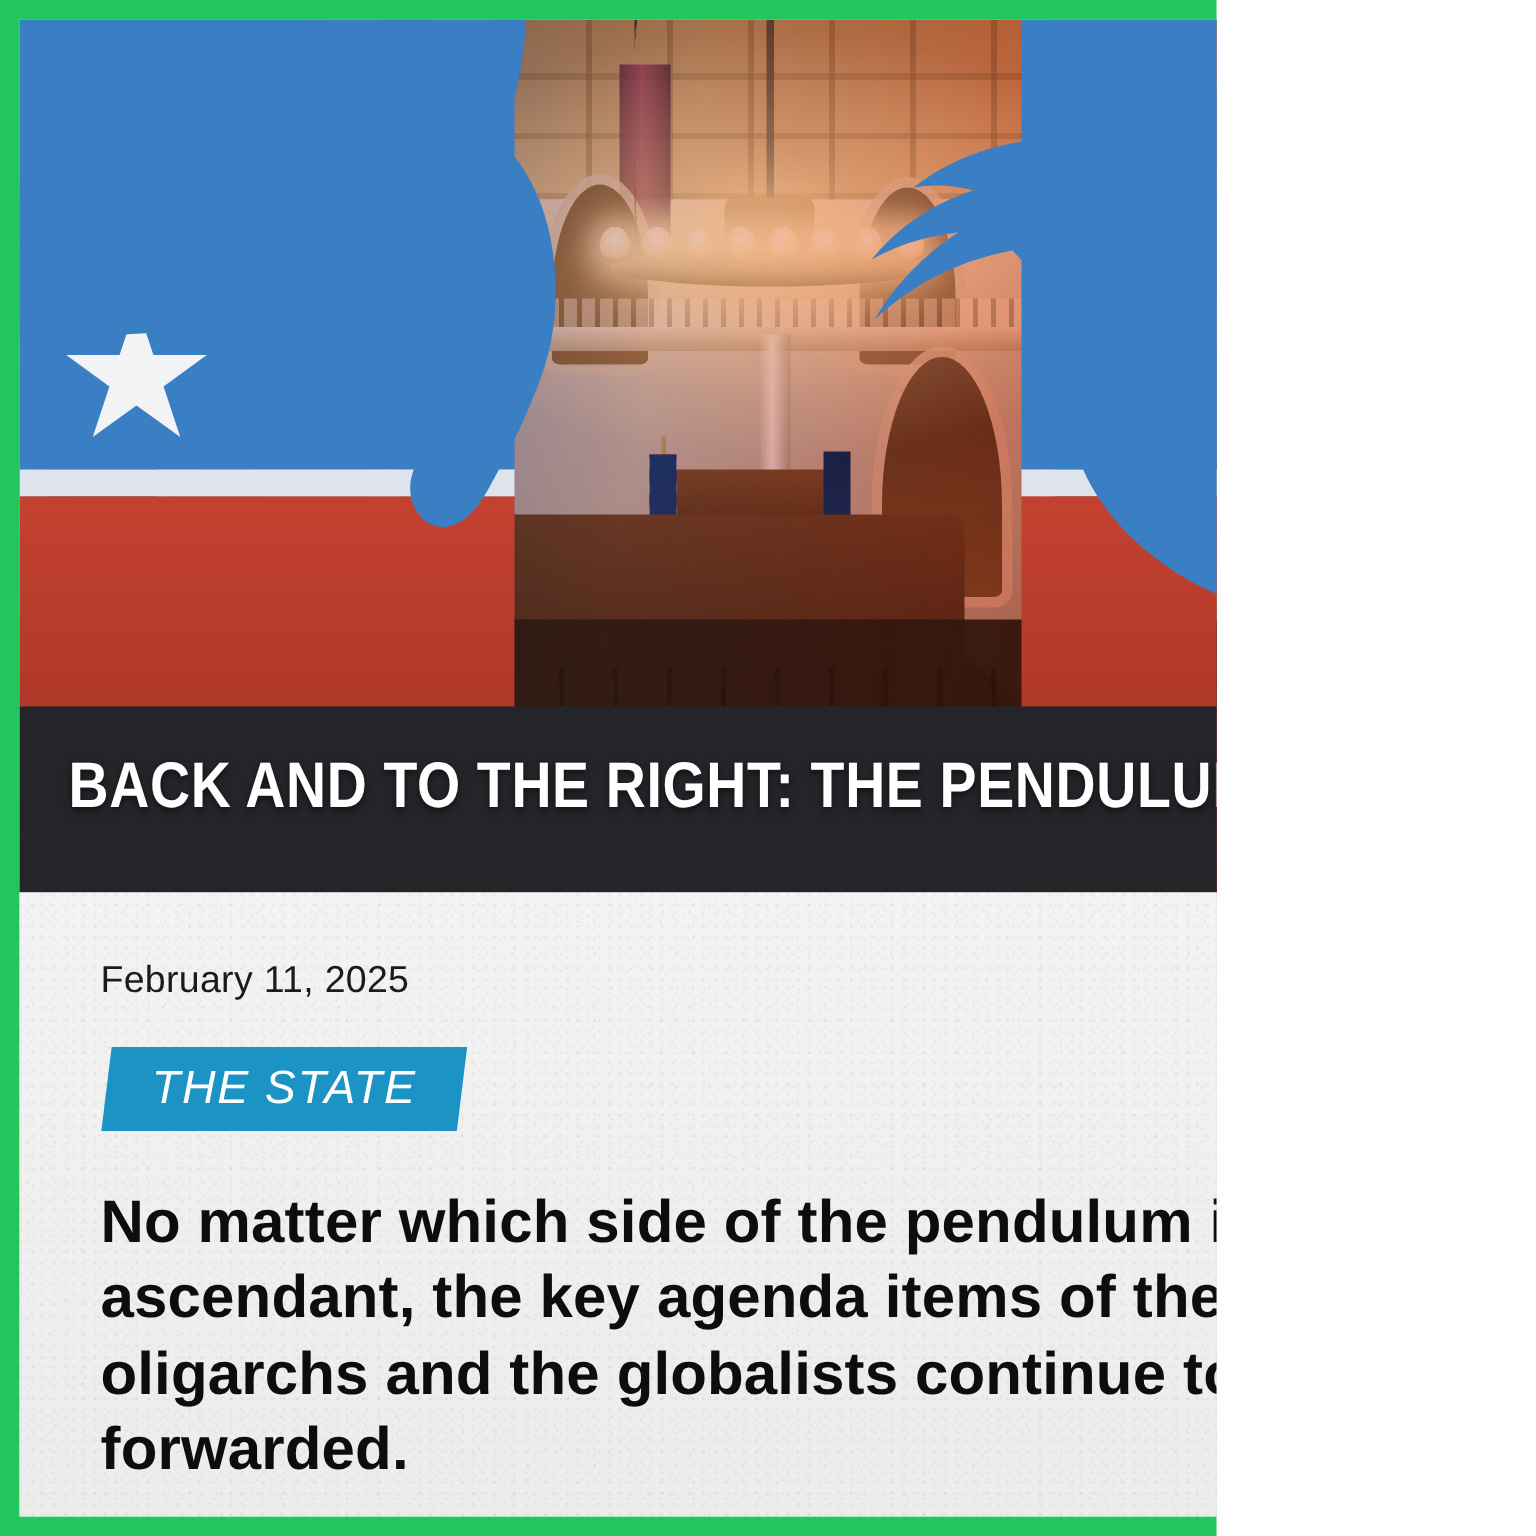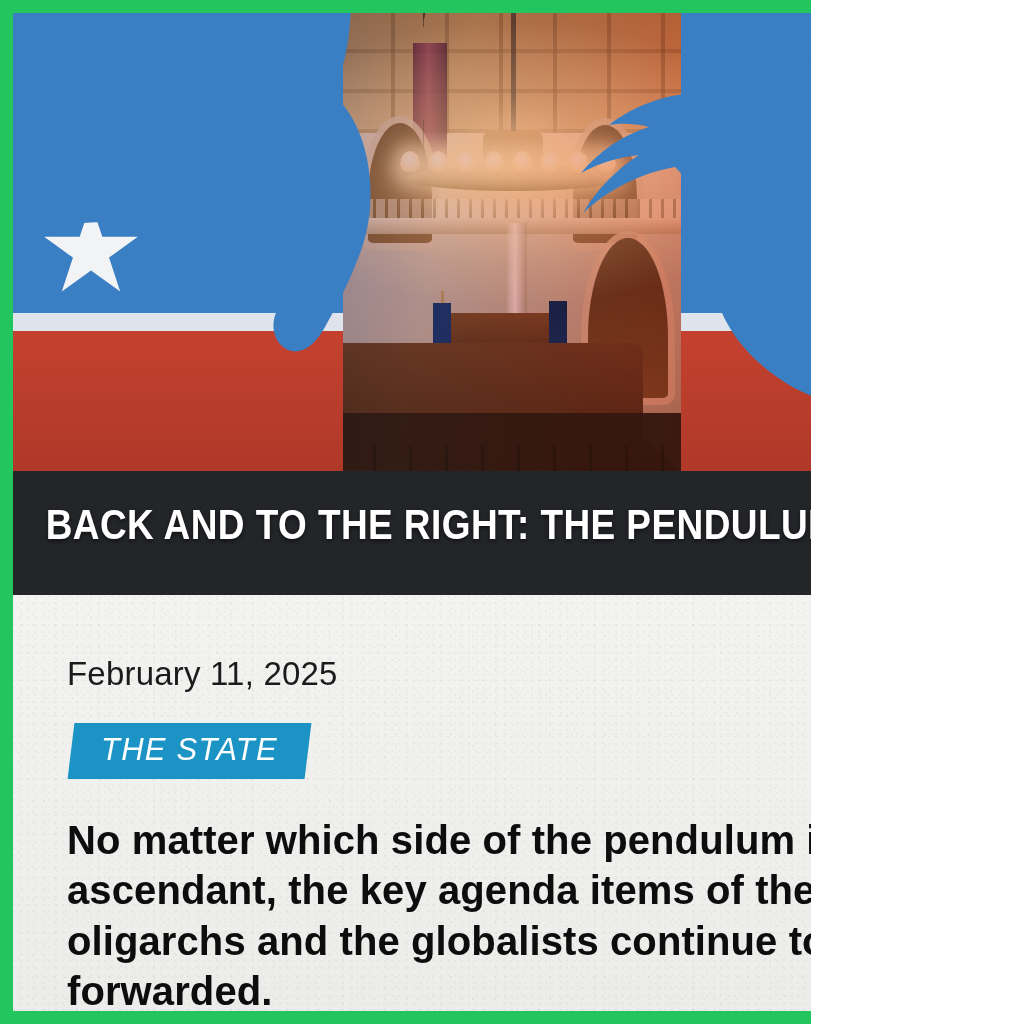--- a/index.html
+++ b/index.html
@@ -322,24 +322,24 @@
     background-image:
       radial-gradient(circle at 18% 22%, rgba(0,0,0,.035) 0 1px, transparent 1px),
       radial-gradient(circle at 62% 48%, rgba(0,0,0,.03) 0 1px, transparent 1px),
       radial-gradient(circle at 84% 74%, rgba(0,0,0,.035) 0 1px, transparent 1px),
       radial-gradient(circle at 38% 88%, rgba(0,0,0,.025) 0 1px, transparent 1px),
       linear-gradient(#f3f3f1, #ececeA);
     background-size: 7px 7px, 9px 9px, 11px 11px, 13px 13px, 100% 100%;
   }
   .date {
     font-family: "Liberation Sans", sans-serif;
-    font-size: 33px;
+    font-size: 25px;
     color: #1b1b1b;
     letter-spacing: .2px;
-    margin: 16px 0 0 6px;
+    margin: 0 0 0 6px;
   }
   .badge {
     display: inline-block;
     margin: 30px 0 0 10px;
     padding: 9px 30px 11px 30px;
     background: #1b93c4;
     transform: skewX(-7deg);
   }
   .badge span {
     display: inline-block;

